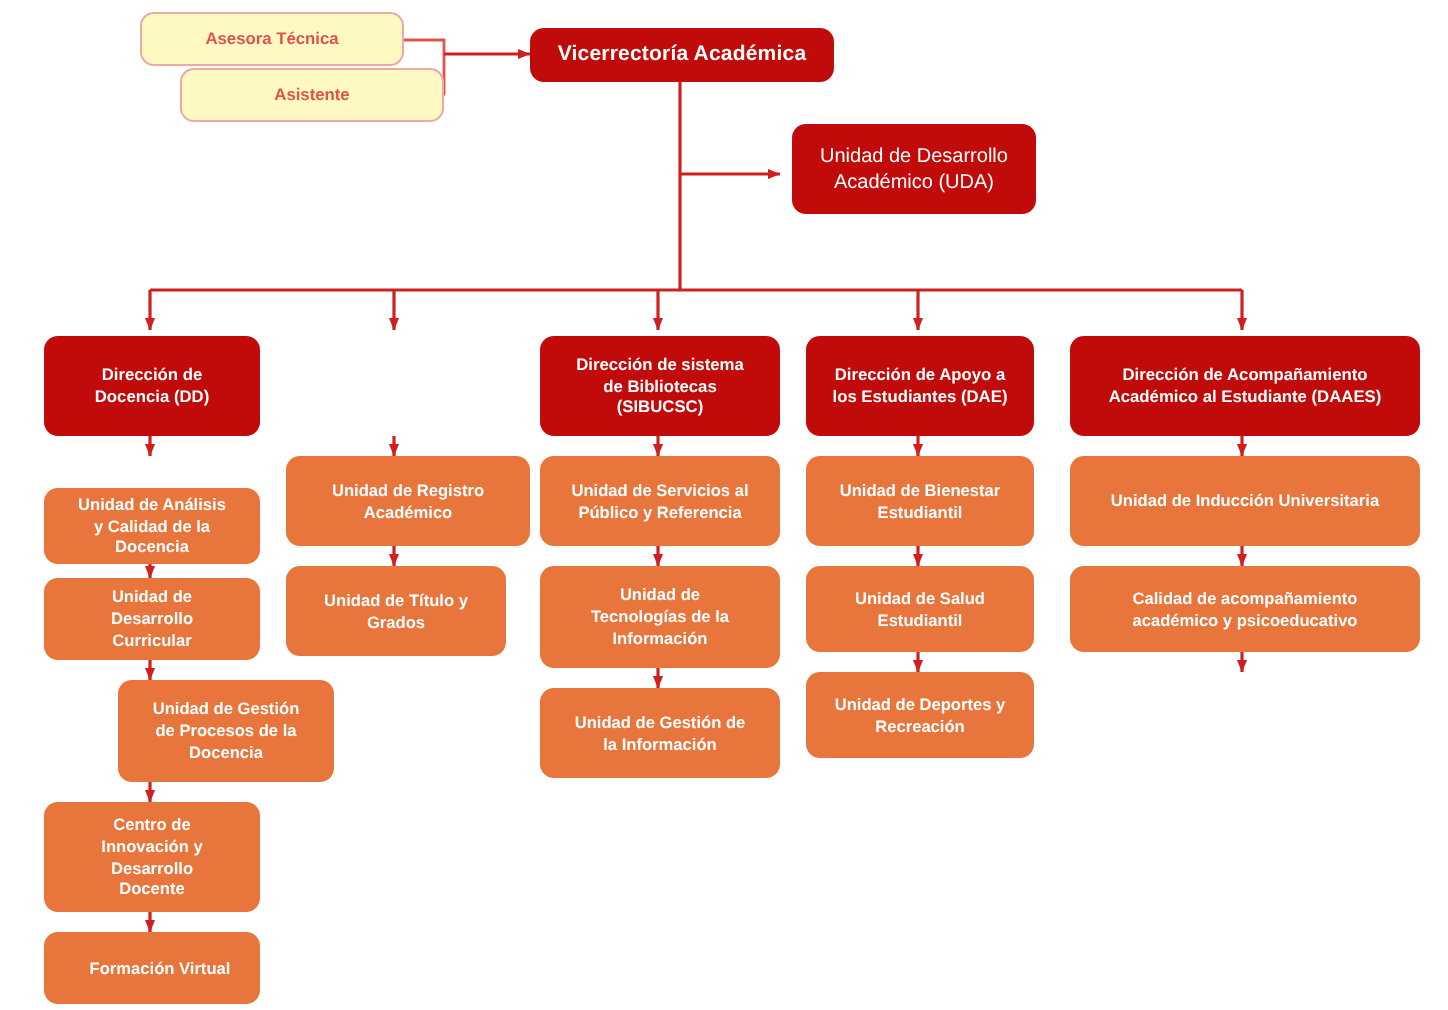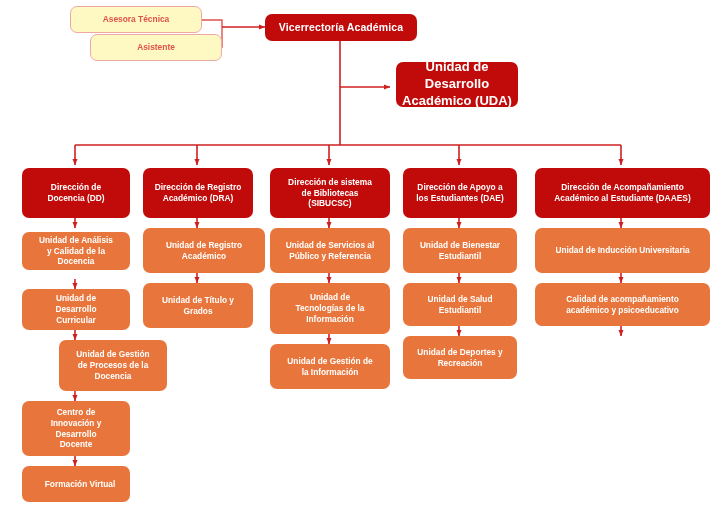--- a/index.html
+++ b/index.html
@@ -41,22 +41,22 @@
   .node-root {
     background: #C10B0B;
     color: #ffffff;
     font-weight: bold;
     font-size: 10.5px;
     letter-spacing: 0.1px;
   }
   .node-unit-red {
     background: #C10B0B;
     color: #ffffff;
-    font-weight: bold;
-    font-size: 13px;
+    font-weight: normal;
+    font-size: 10px;
   }
   .node-dir {
     background: #C10B0B;
     color: #ffffff;
     font-weight: bold;
     font-size: 8.4px;
   }
   .node-staff {
     background: #fef9c3;
     color: #E0524C;
@@ -127,34 +127,32 @@
   <div class="node node-staff" style="left:70px; top:34px; width:132px; height:27px;margin-left:20px;">Asistente</div>
 
   <div class="node node-root" style="left:265px; top:14px; width:152px; height:27px;">Vicerrectoría Académica</div>
 
   <div class="node node-unit-red" style="left:396px; top:62px; width:122px; height:45px;">Unidad de Desarrollo
 Académico (UDA)</div>
 
   <div class="node node-dir" style="left:22px; top:168px; width:108px; height:50px;">Dirección de
 Docencia (DD)</div>
 
-  <div class="node node-dir" style="left:143px; top:168px; width:110px; height:50px;">Dirección de Registro
-Académico (DRA)</div>
 
   <div class="node node-dir" style="left:270px; top:168px; width:120px; height:50px;">Dirección de sistema
 de  Bibliotecas
 (SIBUCSC)</div>
 
   <div class="node node-dir" style="left:403px; top:168px; width:114px; height:50px;">Dirección de Apoyo a
 los Estudiantes (DAE)</div>
 
   <div class="node node-dir" style="left:535px; top:168px; width:175px; height:50px;">Dirección de Acompañamiento
 Académico al Estudiante (DAAES)</div>
 
-  <div class="node node-orange" style="left:22px; top:232px; width:108px; height:38px;">Unidad de Análisis
+  <div class="node node-orange" style="left:22px; top:244px; width:108px; height:38px;">Unidad de Análisis
 y Calidad de la
 Docencia</div>
   <div class="node node-orange" style="left:22px; top:289px; width:108px; height:41px;">Unidad de
 Desarrollo
 Curricular</div>
   <div class="node node-orange" style="left:22px; top:340px; width:108px; height:51px;margin-left:37px;">Unidad de Gestión
 de Procesos  de la
 Docencia</div>
   <div class="node node-orange" style="left:22px; top:401px; width:108px; height:55px;">Centro de
 Innovación y

